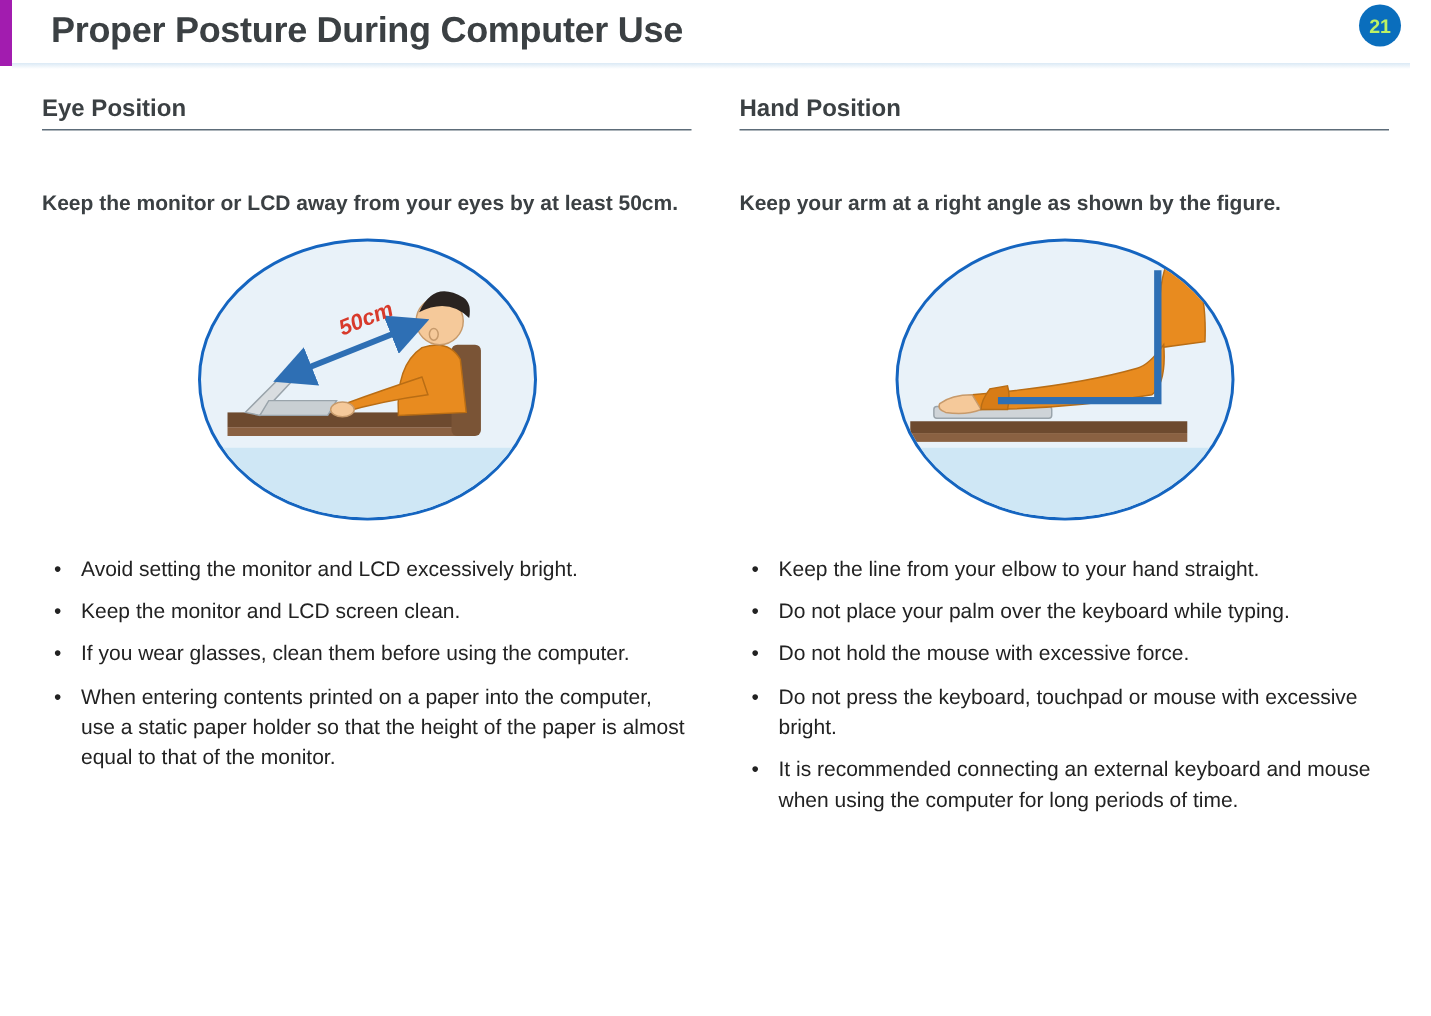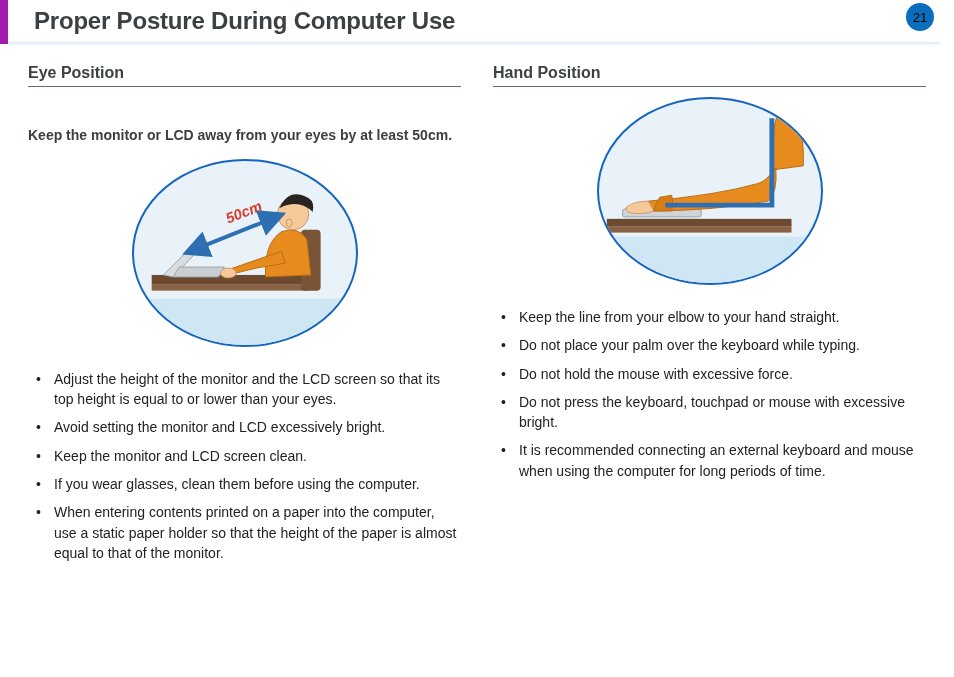--- a/index.html
+++ b/index.html
@@ -44,22 +44,22 @@
     text-align: right;
     color: #0a6ebd;
     font-weight: 700;
     font-size: 12px;
     line-height: 1.25;
   }
   .page-badge {
     width: 28px; height: 28px;
     border-radius: 50%;
     background: #0a6ebd;
-    color: #000000;
-    font-weight: 400;
+    color: #bef264;
+    font-weight: 700;
     font-size: 13px;
     display: flex;
     align-items: center;
     justify-content: center;
   }
   .columns {
     display: flex;
     padding: 20px 28px 0 28px;
     gap: 32px;
     justify-content: center;
@@ -159,30 +159,30 @@
               <path d="M0 0 L10 5 L0 10 z" fill="#2e6fb4"></path>
             </marker>
           </defs>
           <line x1="62" y1="90" x2="142" y2="58" stroke="#2e6fb4" stroke-width="4" marker-start="url(#arrA)" marker-end="url(#arrA)"></line>
           <text x="96" y="64" fill="#d83a2b" font-size="15" font-style="italic" font-weight="700" transform="rotate(-22 96 64)">50cm</text>
         </svg>
       </div>
     </div>
 
     <ul class="bullets">
-      <li>Adjust the height of the monitor and the LCD screen so that its top height is equal to or lower than your eyes.</li>
       <li>Avoid setting the monitor and LCD excessively bright.</li>
       <li>Keep the monitor and LCD screen clean.</li>
       <li>If you wear glasses, clean them before using the computer.</li>
       <li>When entering contents printed on a paper into the computer, use a static paper holder so that the height of the paper is almost equal to that of the monitor.</li>
     </ul>
   </div>
 
   <div class="col">
     <div class="section-title">Hand Position</div>
+    <div class="lead">Keep your arm at a right angle as shown by the figure.</div>
 
     <div class="illus-wrap">
       <div class="illus">
         <svg viewBox="0 0 226 188">
           <rect x="0" y="140" width="226" height="48" fill="#cfe7f5"></rect>
 
           <rect x="8" y="122" width="188" height="8" fill="#6d4a2f"></rect>
           <rect x="8" y="130" width="188" height="6" fill="#8a6142"></rect>
 
           <rect x="24" y="112" width="80" height="8" rx="2" fill="#cfd4d8" stroke="#9aa4ab"></rect>

